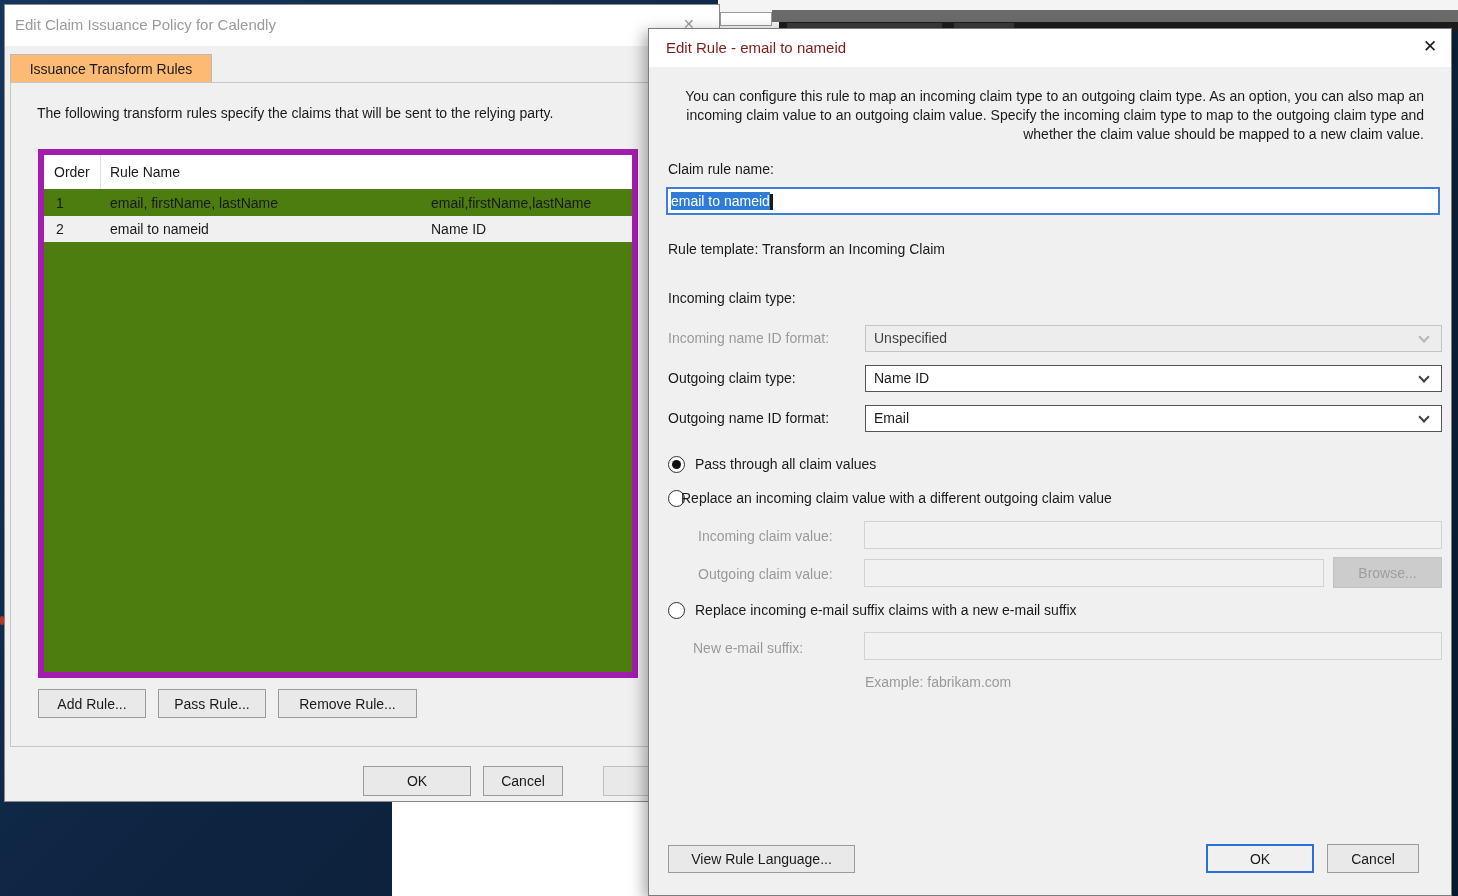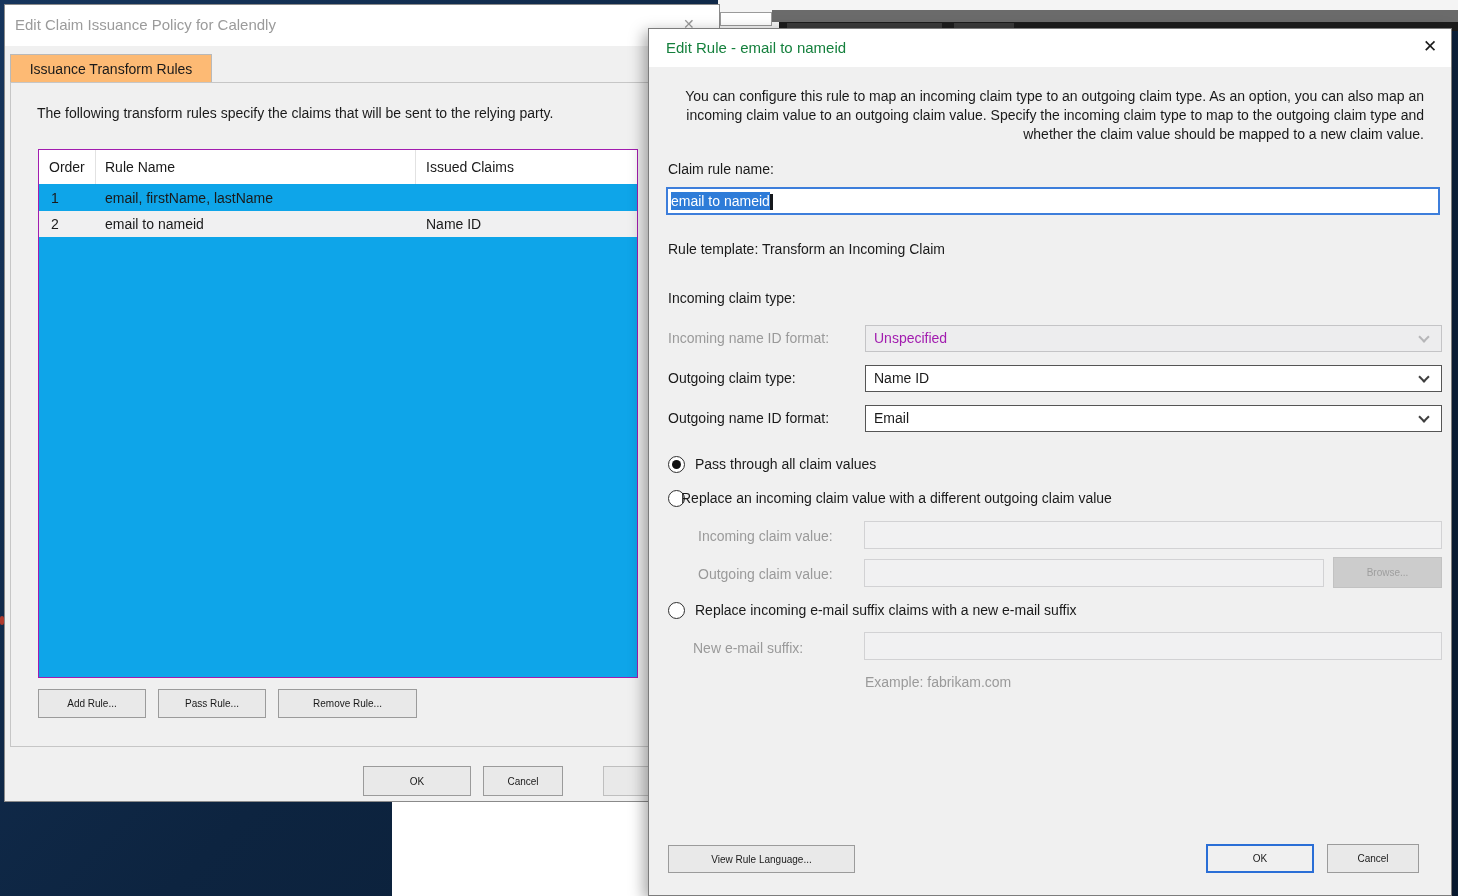--- a/index.html
+++ b/index.html
@@ -14,64 +14,64 @@
   .bg-topbar-gray{position:absolute;left:772px;top:10px;width:686px;height:12px;background:#6b6b6b;z-index:1;}
   .bg-topbar-dark{position:absolute;left:779px;top:22px;width:679px;height:9px;background:#1c1c1c;z-index:1;}
   .bg-topbar-dark .seg{position:absolute;top:1px;height:7px;background:#3a3a3a;}
   .bg-mini-box{position:absolute;left:720px;top:12px;width:52px;height:14px;background:#fff;border:1px solid #9a9a9a;z-index:1;}
   .bg-red-dot{position:absolute;left:0;top:616px;width:4px;height:9px;background:#b03a2e;border-radius:2px;z-index:1;}
 
   
   .dialog{position:absolute;background:#f0f0f0;border:1px solid #8a8a8a;}
   .titlebar{position:absolute;left:0;top:0;right:0;background:#fff;}
   .btn{position:absolute;display:flex;align-items:center;justify-content:center;
-       background:#e9e9e9;border:1px solid #9b9b9b;color:#1a1a1a;font-size:10px;}
+       background:#e9e9e9;border:1px solid #9b9b9b;color:#1a1a1a;font-size:14px;}
   .btn.default{border:2px solid #2a6ed6;background:#f0f0f0;}
   .btn.disabled{background:#e9e9e9;border-color:#bfbfbf;color:#a9a9a9;}
   .btn.browse-disabled{background:#cccccc;border:1px solid #c2c2c2;color:#9e9e9e;}
   .combo{position:absolute;height:27px;background:#fff;border:1px solid #555;line-height:25px;padding-left:8px;}
-  .combo.disabled{background:#ededee;border-color:#c4c4c6;color:#a21caf;}
+  .combo.disabled{background:#ededee;border-color:#c4c4c6;color:#404040;}
   .chev{position:absolute;right:13px;top:7px;width:8px;height:8px;
         border-right:2px solid #3f3f3f;border-bottom:2px solid #3f3f3f;transform:rotate(45deg);}
   .combo.disabled .chev{border-color:#b6b6b8;}
   .txt{position:absolute;white-space:nowrap;}
   .gray{color:#9a9a9a;}
   .tbox-disabled{position:absolute;height:28px;background:#f1f1f2;border:1px solid #d2d2d4;}
   .radio{position:absolute;width:17px;height:17px;border:1px solid #2f2f2f;border-radius:50%;background:#fff;}
   .radio .dot{position:absolute;left:3px;top:3px;width:9px;height:9px;border-radius:50%;background:#111;}
   .close-x{position:absolute;font-size:17px;line-height:1;color:#1a1a1a;cursor:default;}
 
   
   .policy{left:4px;top:4px;width:716px;height:798px;z-index:2;}
   .policy .titlebar{height:41px;}
   .policy .title{position:absolute;left:10px;top:11px;font-size:15px;color:#9b9b9b;}
   .policy .close-x{left:678px;top:12px;color:#9a9a9a;font-size:14px;}
   .policy .tab{position:absolute;left:5px;top:49px;width:202px;height:29px;background:#fdba74;
                border:1px solid #b9b9b9;border-bottom:none;display:flex;align-items:center;justify-content:center;}
   .policy .panel{position:absolute;left:5px;top:77px;width:704px;height:665px;border:1px solid #c6c6c6;background:#f0f0f0;}
   .policy .instruction{left:32px;top:100px;}
-  .rules-table{position:absolute;left:33px;top:144px;width:600px;height:529px;background:#0ea5e9;border:1px solid #a21caf;}
+  .rules-table{position:absolute;left:33px;top:144px;width:600px;height:529px;background:#4d7c0f;border:6px solid #a21caf;}
   .rules-table .thead{position:absolute;left:0;top:0;right:0;height:34px;display:flex;background:#fff;}
   .rules-table .th{line-height:34px;border-right:1px solid #e2e2e2;overflow:hidden;}
   .rules-table .th:last-child{border-right:none;}
   .th-order{width:57px;padding-left:10px;}
   .th-name{width:320px;padding-left:9px;}
   .th-claims{flex:1;padding-left:10px;}
   .rules-table .trow{position:absolute;left:0;right:0;height:26px;display:flex;line-height:26px;}
   .trow.r1{top:35px;}
   .trow.r2{top:61px;background:#f0f0f1;}
   .td-order{width:57px;padding-left:12px;}
   .td-name{width:320px;padding-left:9px;}
   .td-claims{flex:1;padding-left:10px;}
 
   
   .editrule{left:648px;top:28px;width:804px;height:868px;z-index:3;
             border:1px solid #7c7c7c;box-shadow:-4px 4px 14px rgba(0,0,0,.35);}
   .editrule .titlebar{height:38px;}
-  .editrule .title{position:absolute;left:17px;top:10px;font-size:15px;color:#15803d;}
+  .editrule .title{position:absolute;left:17px;top:10px;font-size:15px;color:#7f1d1d;}
   .editrule .close-x{left:774px;top:9px;}
   .editrule .desc{position:absolute;left:19px;top:58px;width:756px;line-height:19px;white-space:normal;text-align:right;}
   .name-input{position:absolute;left:17px;top:158px;width:774px;height:28px;background:#fff;
               border:2px solid #3d7edb;line-height:24px;padding-left:3px;}
   .name-input .sel{background:#2e7cd8;color:#fff;padding:1px 0;}
   .name-input .caret{display:inline-block;width:3px;height:16px;background:#16181c;vertical-align:middle;}
   .flabel{line-height:27px;}
   .editrule .combo{left:216px;width:577px;}
   .radio-label{line-height:17px;}
 </style>
@@ -99,25 +99,25 @@
       <span>Issuance Transform Rules</span>
     </div>
     <div class="panel"></div>
 
     <div class="txt instruction">The following transform rules specify the claims that will be sent to the relying party.</div>
 
     <div class="rules-table">
       <div class="thead">
         <div class="th th-order">Order</div>
         <div class="th th-name">Rule Name</div>
-        <div class="th th-claims">Issued Claims</div>
       </div>
       <div class="trow r1">
         <div class="td-order">1</div>
         <div class="td-name">email, firstName, lastName</div>
+        <div class="td-claims">email,firstName,lastName</div>
       </div>
       <div class="trow r2">
         <div class="td-order">2</div>
         <div class="td-name">email to nameid</div>
         <div class="td-claims">Name ID</div>
       </div>
     </div>
 
     <div class="btn" style="left:33px;top:684px;width:108px;height:29px;">Add Rule...</div>
     <div class="btn" style="left:153px;top:684px;width:108px;height:29px;">Pass Rule...</div>

